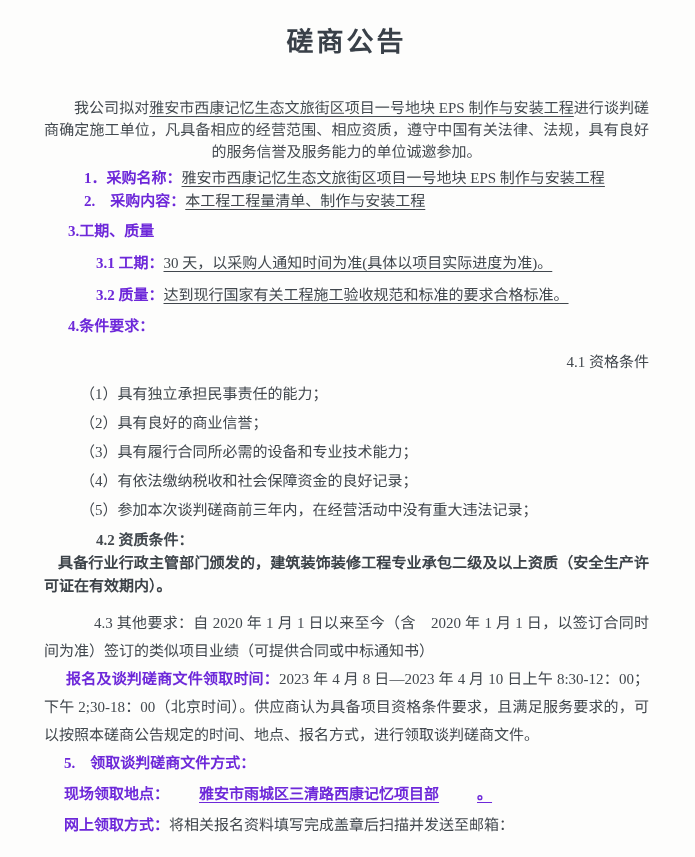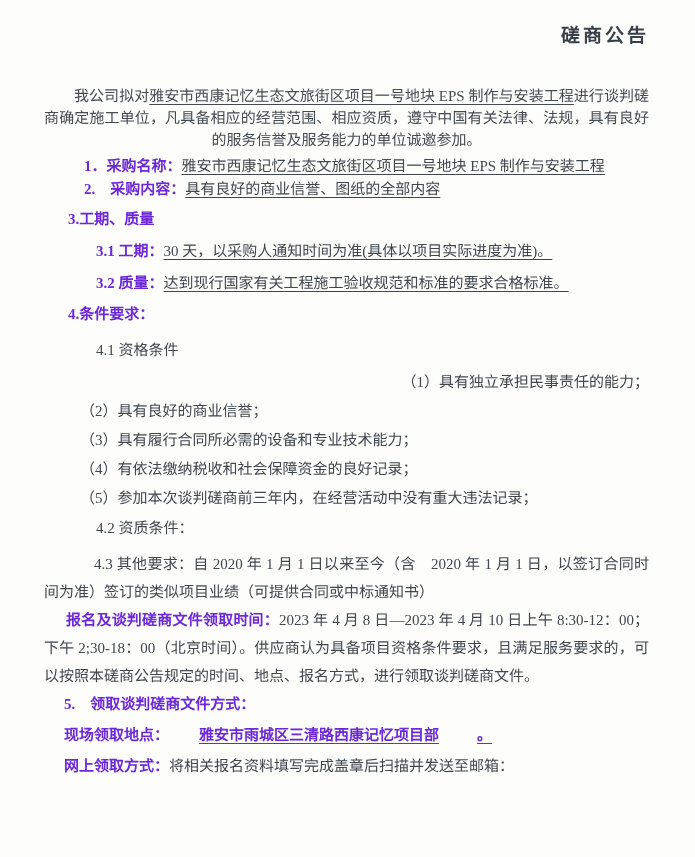--- a/index.html
+++ b/index.html
@@ -10,22 +10,22 @@
     font-family:"Liberation Serif","DejaVu Serif",serif;
     font-size:15px;
     overflow:hidden;
   }
   .page{
     box-sizing:border-box;
     width:695px;height:857px;
     padding:14px 46px 6px 44px;
   }
   .doc-title{
-    text-align:right;
-    font-size:19px;
+    text-align:center;
+    font-size:27px;
     font-weight:bold;
     color:#394048;
     letter-spacing:3px;
     margin:6px 0 38px 0;
   }
   p, .row{margin:0;}
   .intro{
     text-align:justify;
     text-align-last:center;
     text-indent:2em;
@@ -73,40 +73,41 @@
 <body>
 
 <div class="page">
 
   <h1 class="doc-title">磋商公告</h1>
 
   <p class="intro"><span>我公司拟对</span><span class="u">雅安市西康记忆生态文旅街区项目一号地块 EPS 制作与安装工程</span><span>进行谈判磋商确定施工单位，凡具备相应的经营范围、相应资质，遵守中国有关法律、法规，具有良好的服务信誉及服务能力的单位诚邀参加。</span></p>
 
   <div class="row num-item"><span class="b">1．采购名称：</span><span class="u">雅安市西康记忆生态文旅街区项目一号地块 EPS 制作与安装工程</span></div>
 
-  <div class="row num-item"><span class="b">2.　采购内容：</span><span class="u">具有良好的商业信誉、图纸的全部内容</span></div>
+  <div class="row num-item"><span class="b">2.　采购内容：</span><span class="u">本工程工程量清单、制作与安装工程</span></div>
 
   <div class="row sec-head b">3.工期、质量</div>
 
   <div class="row sub-head"><span class="b">3.1 工期：</span><span class="u"><span>30 天，以采购人通知时间为准(具体以项目实际进度为准)。</span><span class="gap gap-sm"></span></span></div>
 
   <div class="row sub-head"><span class="b">3.2 质量：</span><span class="u"><span>达到现行国家有关工程施工验收规范和标准的要求合格标准。</span><span class="gap gap-sm"></span></span></div>
 
   <div class="row sec-head b" style="margin-top:9px;">4.条件要求：</div>
 
-  <div class="row sub-head" style="margin-top:14px;">4.1 资格条件</div>
+  <div class="row sub-head" style="margin-top:14px;text-align:right;">4.1 资格条件</div>
 
-  <div class="cond" style="margin-top:10px;text-align:right;">（1）具有独立承担民事责任的能力；</div>
+  <div class="cond" style="margin-top:10px;">（1）具有独立承担民事责任的能力；</div>
   <div class="cond">（2）具有良好的商业信誉；</div>
   <div class="cond">（3）具有履行合同所必需的设备和专业技术能力；</div>
   <div class="cond">（4）有依法缴纳税收和社会保障资金的良好记录；</div>
   <div class="cond">（5）参加本次谈判磋商前三年内，在经营活动中没有重大违法记录；</div>
 
-  <div class="row sub-head" style="margin-top:8px;">4.2 资质条件：</div>
+  <div class="row sub-head" style="margin-top:8px;font-weight:bold;">4.2 资质条件：</div>
 
+  <p class="s42-para">具备行业行政主管部门颁发的，建筑装饰装修工程专业承包二级及以上资质（安全生产许可证在有效期内）。</p>
 
   <p class="s43-para">4.3 其他要求：自 2020 年 1 月 1 日以来至今（含　2020 年 1 月 1 日，以签订合同时间为准）签订的类似项目业绩（可提供合同或中标通知书）</p>
 
   <p class="signup-para"><span class="b">报名及谈判磋商文件领取时间：</span><span>2023 年 4 月 8 日—2023 年 4 月 10 日上午 8:30-12：00；下午 2;30-18：00（北京时间）。供应商认为具备项目资格条件要求，且满足服务要求的，可以按照本磋商公告规定的时间、地点、报名方式，进行领取谈判磋商文件。</span></p>
 
   <div class="row sec5-head b">5.　领取谈判磋商文件方式：</div>
 
   <div class="row pickup-row"><span class="b">现场领取地点：</span><span class="u b"><span class="gap gap-md"></span><span>雅安市雨城区三清路西康记忆项目部</span><span class="gap gap-lg"></span><span>。</span></span></div>
 
   <div class="row pickup-row"><span class="b">网上领取方式：</span><span>将相关报名资料填写完成盖章后扫描并发送至邮箱：</span><span class="u"></span></div>

